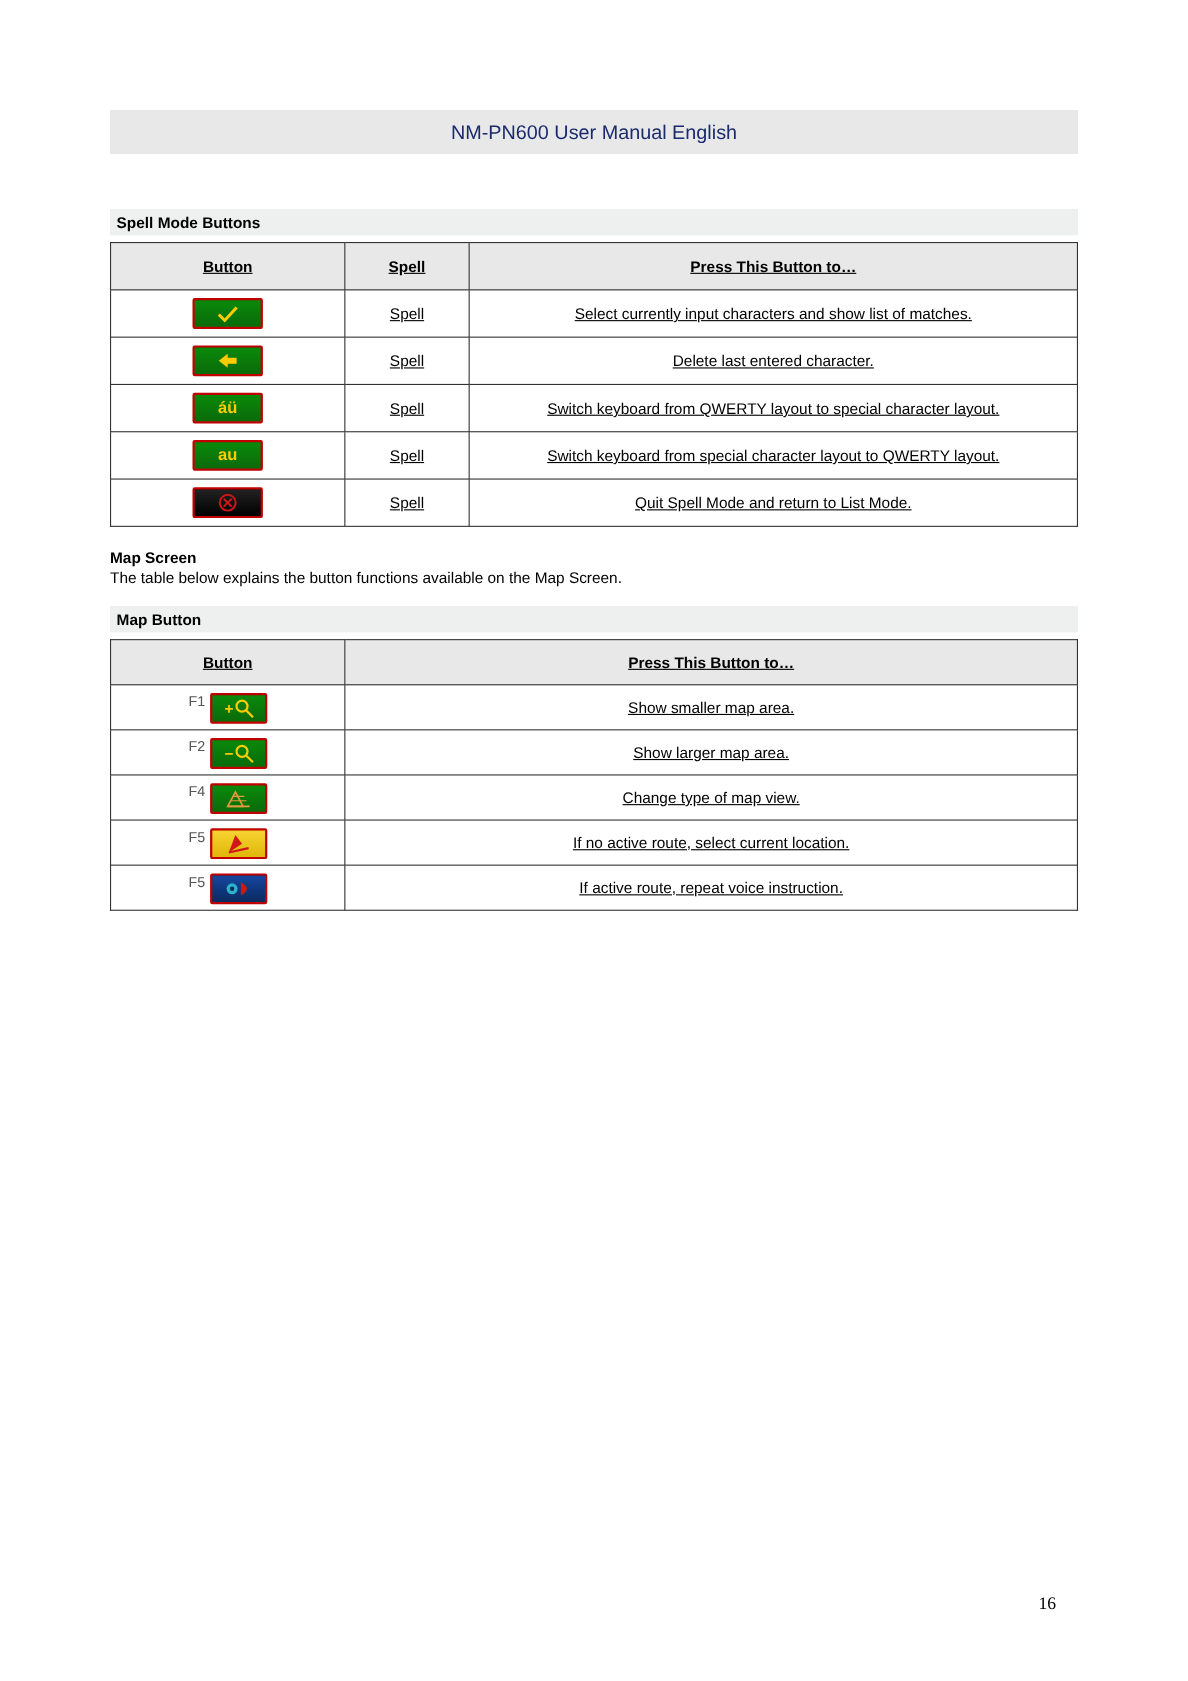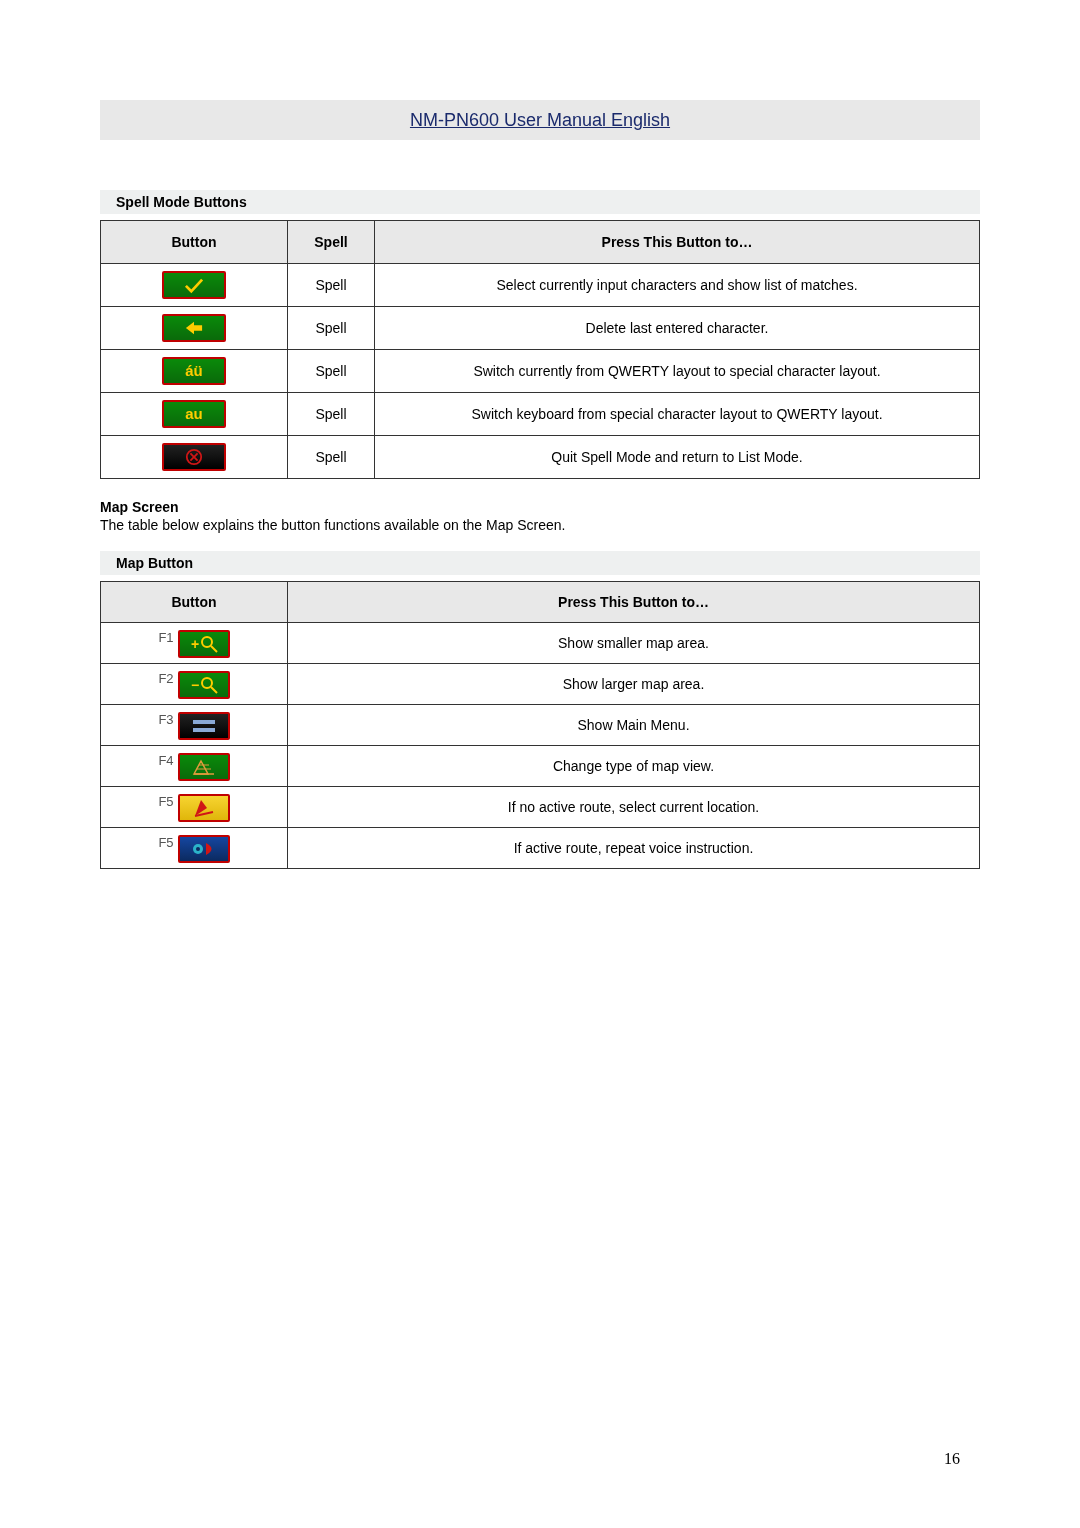--- a/index.html
+++ b/index.html
@@ -20,41 +20,41 @@
   }
   .header-bar {
     background: #e8e8e8;
     padding: 6px 10px;
     text-align: center;
     font-size: 18px;
     color: #1a2a6c;
     margin-bottom: 50px;
     height: 28px;
     line-height: 28px;
-    text-decoration: underline;
   }
   .section-title-full {
     background: #eef0f0;
     font-weight: bold;
     font-size: 14px;
-    padding: 4px 16px;
+    padding: 4px 6px;
     margin-bottom: 6px;
     color: #000;
   }
   table.btn-table {
     border-collapse: collapse;
     width: 100%;
     margin-bottom: 20px;
   }
   table.btn-table th,
   table.btn-table td {
     border: 1.5px solid #333;
-    padding: 4px 8px;
+    padding: 4px 21px;
     font-size: 14px;
     vertical-align: middle;
+    text-decoration: underline;
   }
   table.btn-table th {
     background: #e8e8e8;
     font-weight: bold;
     text-align: center;
   }
   table.btn-table td {
     text-align: center;
   }
   .btn-cell {
@@ -186,21 +186,21 @@
       <td>Delete last entered character.</td>
     </tr>
 
     <tr>
       <td class="btn-cell">
         <span class="gps-btn">
           <span class="gps-btn-inner au-text">áü</span>
         </span>
       </td>
       <td class="mode-cell">Spell</td>
-      <td>Switch currently from QWERTY layout to special character layout.</td>
+      <td>Switch keyboard from QWERTY layout to special character layout.</td>
     </tr>
 
     <tr>
       <td class="btn-cell">
         <span class="gps-btn">
           <span class="gps-btn-inner au-text">au</span>
         </span>
       </td>
       <td class="mode-cell">Spell</td>
       <td>Switch keyboard from special character layout to QWERTY layout.</td>
@@ -265,36 +265,20 @@
                 <circle cx="18" cy="8" r="5" fill="none" stroke="#ffcc00" stroke-width="2"></circle>
                 <line x1="22" y1="12" x2="28" y2="18" stroke="#ffcc00" stroke-width="2"></line>
               </svg>
             </span>
           </span>
         </span>
       </td>
       <td>Show larger map area.</td>
     </tr>
 
-    <tr>
-      <td class="map-btn-cell">
-        <span class="fkey">
-          <span class="fkey-label">F3</span>
-          <span class="map-icon black">
-            <span class="map-icon-inner">
-              <svg width="30" height="20" viewBox="0 0 30 20">
-                <rect x="4" y="4" width="22" height="4" fill="#8aa9d6"></rect>
-                <rect x="4" y="12" width="22" height="4" fill="#8aa9d6"></rect>
-              </svg>
-            </span>
-          </span>
-        </span>
-      </td>
-      <td>Show Main Menu.</td>
-    </tr>
 
     <tr>
       <td class="map-btn-cell">
         <span class="fkey">
           <span class="fkey-label">F4</span>
           <span class="map-icon green">
             <span class="map-icon-inner">
               <svg width="30" height="20" viewBox="0 0 30 20">
                 <polygon points="5,17 12,4 19,17" fill="none" stroke="#e19a3c" stroke-width="1.5"></polygon>
                 <line x1="5" y1="17" x2="25" y2="17" stroke="#e19a3c" stroke-width="1.5"></line>

